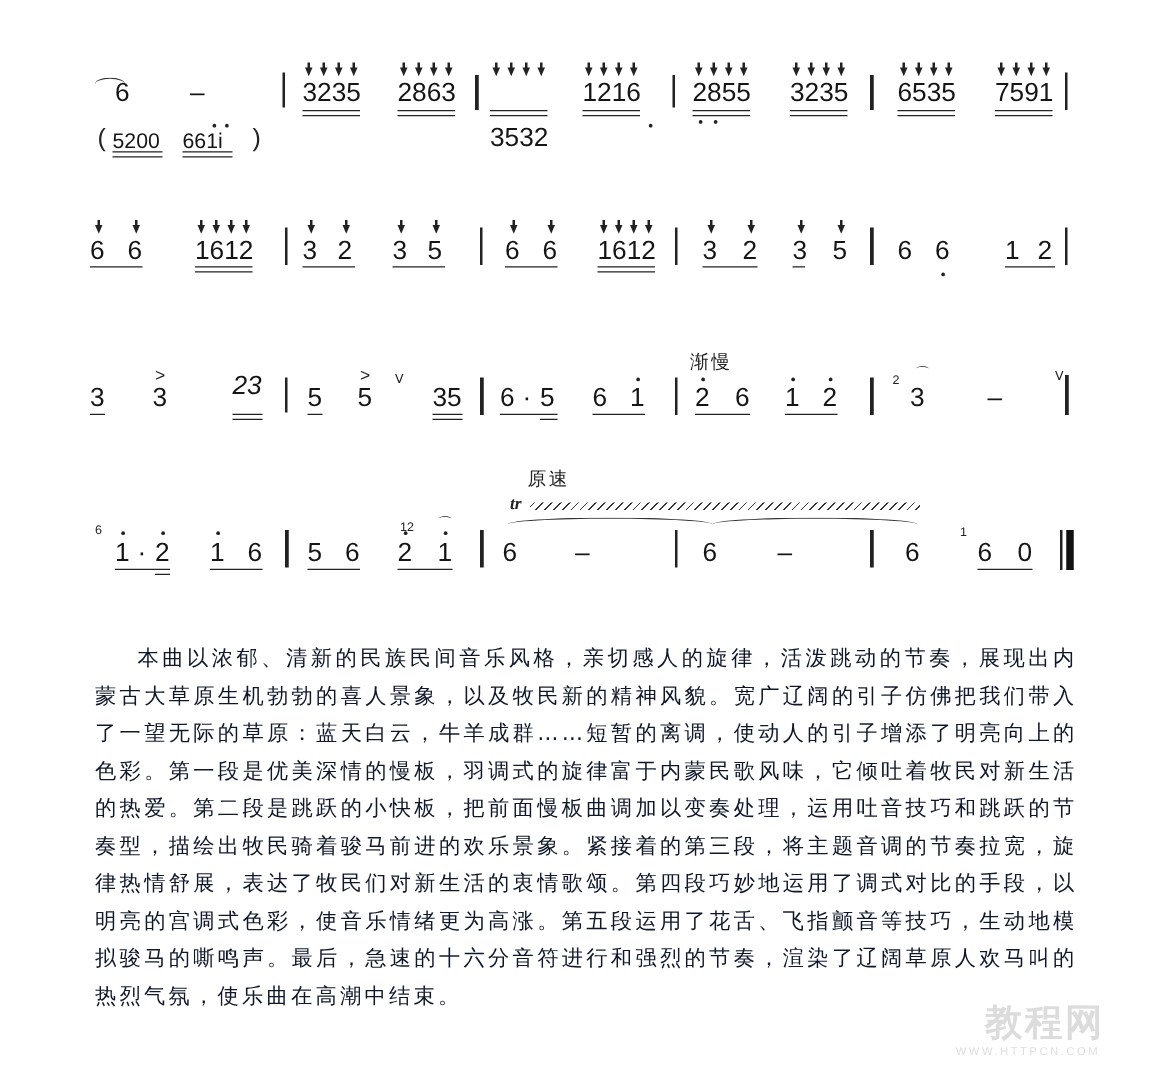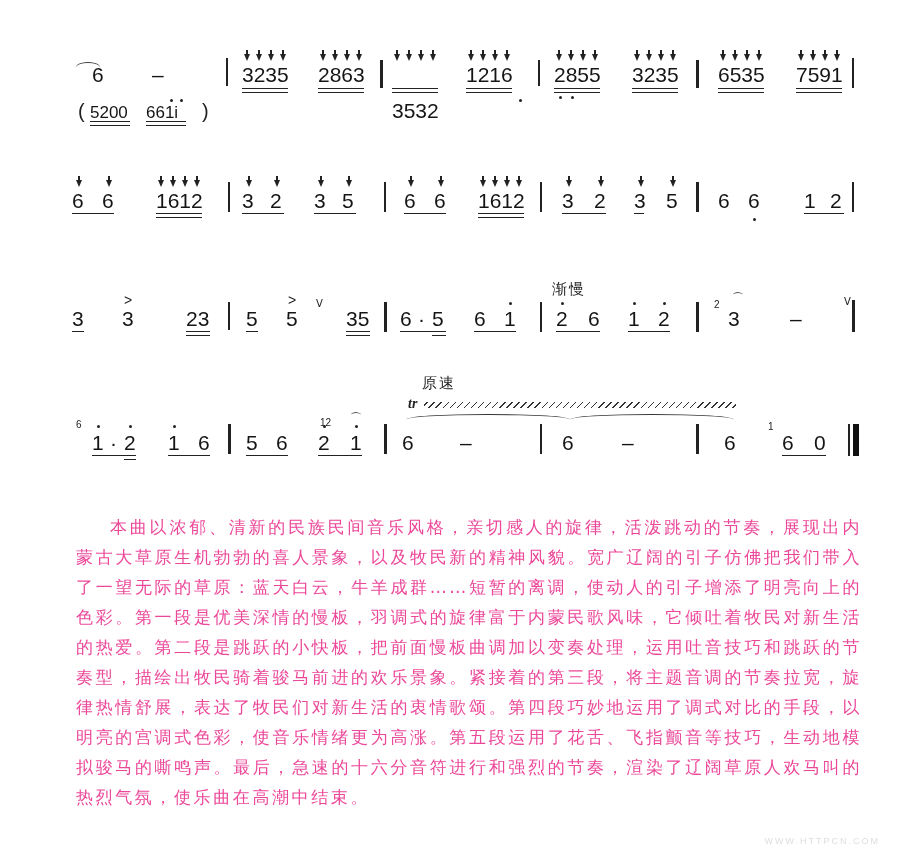--- a/index.html
+++ b/index.html
@@ -19,21 +19,21 @@
   .grace { position:absolute; font-size:10px; line-height:10px; color:#222; text-align:center; }
   .acc { position:absolute; font-size:14px; color:#222; }
   .annot { position:absolute; font-size:15px; color:#222; font-family:"DejaVu Sans", sans-serif; letter-spacing:2px; }
   .tr { position:absolute; font-style:italic; font-weight:bold; font-size:14px; font-family:"Liberation Serif", serif; color:#222; }
   .wavy { position:absolute; height:6px;
           background: repeating-linear-gradient(135deg, transparent 0 2px, #333 2px 3px, transparent 3px 5px); }
   .slur { position:absolute; border-top:1.5px solid #333; border-radius:50% 50% 0 0; height:10px; }
   .paren { position:absolute; font-size:20px; color:#222; }
   .para { position:absolute; left:76px; top:512px; width:786px;
           font-family:"DejaVu Sans", sans-serif; font-size:17px; line-height:30px;
-          color:#ec4899; text-indent:2em; letter-spacing:2.6px; text-align:justify; }
+          color:#0f172a; text-indent:2em; letter-spacing:2.6px; text-align:justify; }
   .watermark { position:absolute; right:36px; bottom:12px; width:160px; height:50px; opacity:0.22; }
   .wm-text { position:absolute; right:0; top:2px; font-size:30px; font-weight:bold; color:#666; font-family:"DejaVu Sans", sans-serif; letter-spacing:2px; }
   .wm-url { position:absolute; right:4px; bottom:0; font-size:9px; color:#666; letter-spacing:2px; }
 </style>
 </head>
 <body>
 
 <div class="score">
 
   <div class="row" style="top:0;">
@@ -131,21 +131,21 @@
     <div class="bar" style="left:852px; top:182px; height:30px;"></div>
   </div>
 
   <div class="row" style="top:0;">
     <span class="annot" style="left:552px; top:280px;">渐慢</span>
 
     <span class="n" style="left:72px; top:308px;">3</span>
     <div class="ul" style="left:72px; top:331px; width:12px;"></div>
     <span class="acc" style="left:124px; top:292px;">&gt;</span>
     <span class="n" style="left:122px; top:308px;">3</span>
-    <span class="n" style="left:186px; top:308px;">23</span>
+    <span class="n" style="left:186px; top:298px;font-style:italic;">23</span>
     <div class="ul" style="left:186px; top:331px; width:24px;"></div>
     <div class="ul" style="left:186px; top:335px; width:24px;"></div>
     <div class="bar" style="left:228px; top:302px; height:28px;"></div>
 
     <span class="n" style="left:246px; top:308px;">5</span>
     <div class="ul" style="left:246px; top:331px; width:12px;"></div>
     <span class="acc" style="left:288px; top:292px;">&gt;</span>
     <span class="n" style="left:286px; top:308px;">5</span>
     <span class="txt-small" style="left:316px; top:298px; font-size:10px;">V</span>
     <span class="n" style="left:346px; top:308px;">35</span>
@@ -286,14 +286,15 @@
     <div class="tick" style="left:566px; top:180px;"></div>
       <div class="tick" style="left:598px; top:180px;"></div>
     <div class="tick" style="left:638px; top:180px;"></div>
       <div class="tick" style="left:670px; top:180px;"></div>
   </div>
 </div>
 
 <div class="para">本曲以浓郁、清新的民族民间音乐风格，亲切感人的旋律，活泼跳动的节奏，展现出内蒙古大草原生机勃勃的喜人景象，以及牧民新的精神风貌。宽广辽阔的引子仿佛把我们带入了一望无际的草原：蓝天白云，牛羊成群……短暂的离调，使动人的引子增添了明亮向上的色彩。第一段是优美深情的慢板，羽调式的旋律富于内蒙民歌风味，它倾吐着牧民对新生活的热爱。第二段是跳跃的小快板，把前面慢板曲调加以变奏处理，运用吐音技巧和跳跃的节奏型，描绘出牧民骑着骏马前进的欢乐景象。紧接着的第三段，将主题音调的节奏拉宽，旋律热情舒展，表达了牧民们对新生活的衷情歌颂。第四段巧妙地运用了调式对比的手段，以明亮的宫调式色彩，使音乐情绪更为高涨。第五段运用了花舌、飞指颤音等技巧，生动地模拟骏马的嘶鸣声。最后，急速的十六分音符进行和强烈的节奏，渲染了辽阔草原人欢马叫的热烈气氛，使乐曲在高潮中结束。</div>
 
 <div class="watermark">
+  <span class="wm-text">教程网</span>
   <span class="wm-url">WWW.HTTPCN.COM</span>
 </div>
 
 </body></html>

